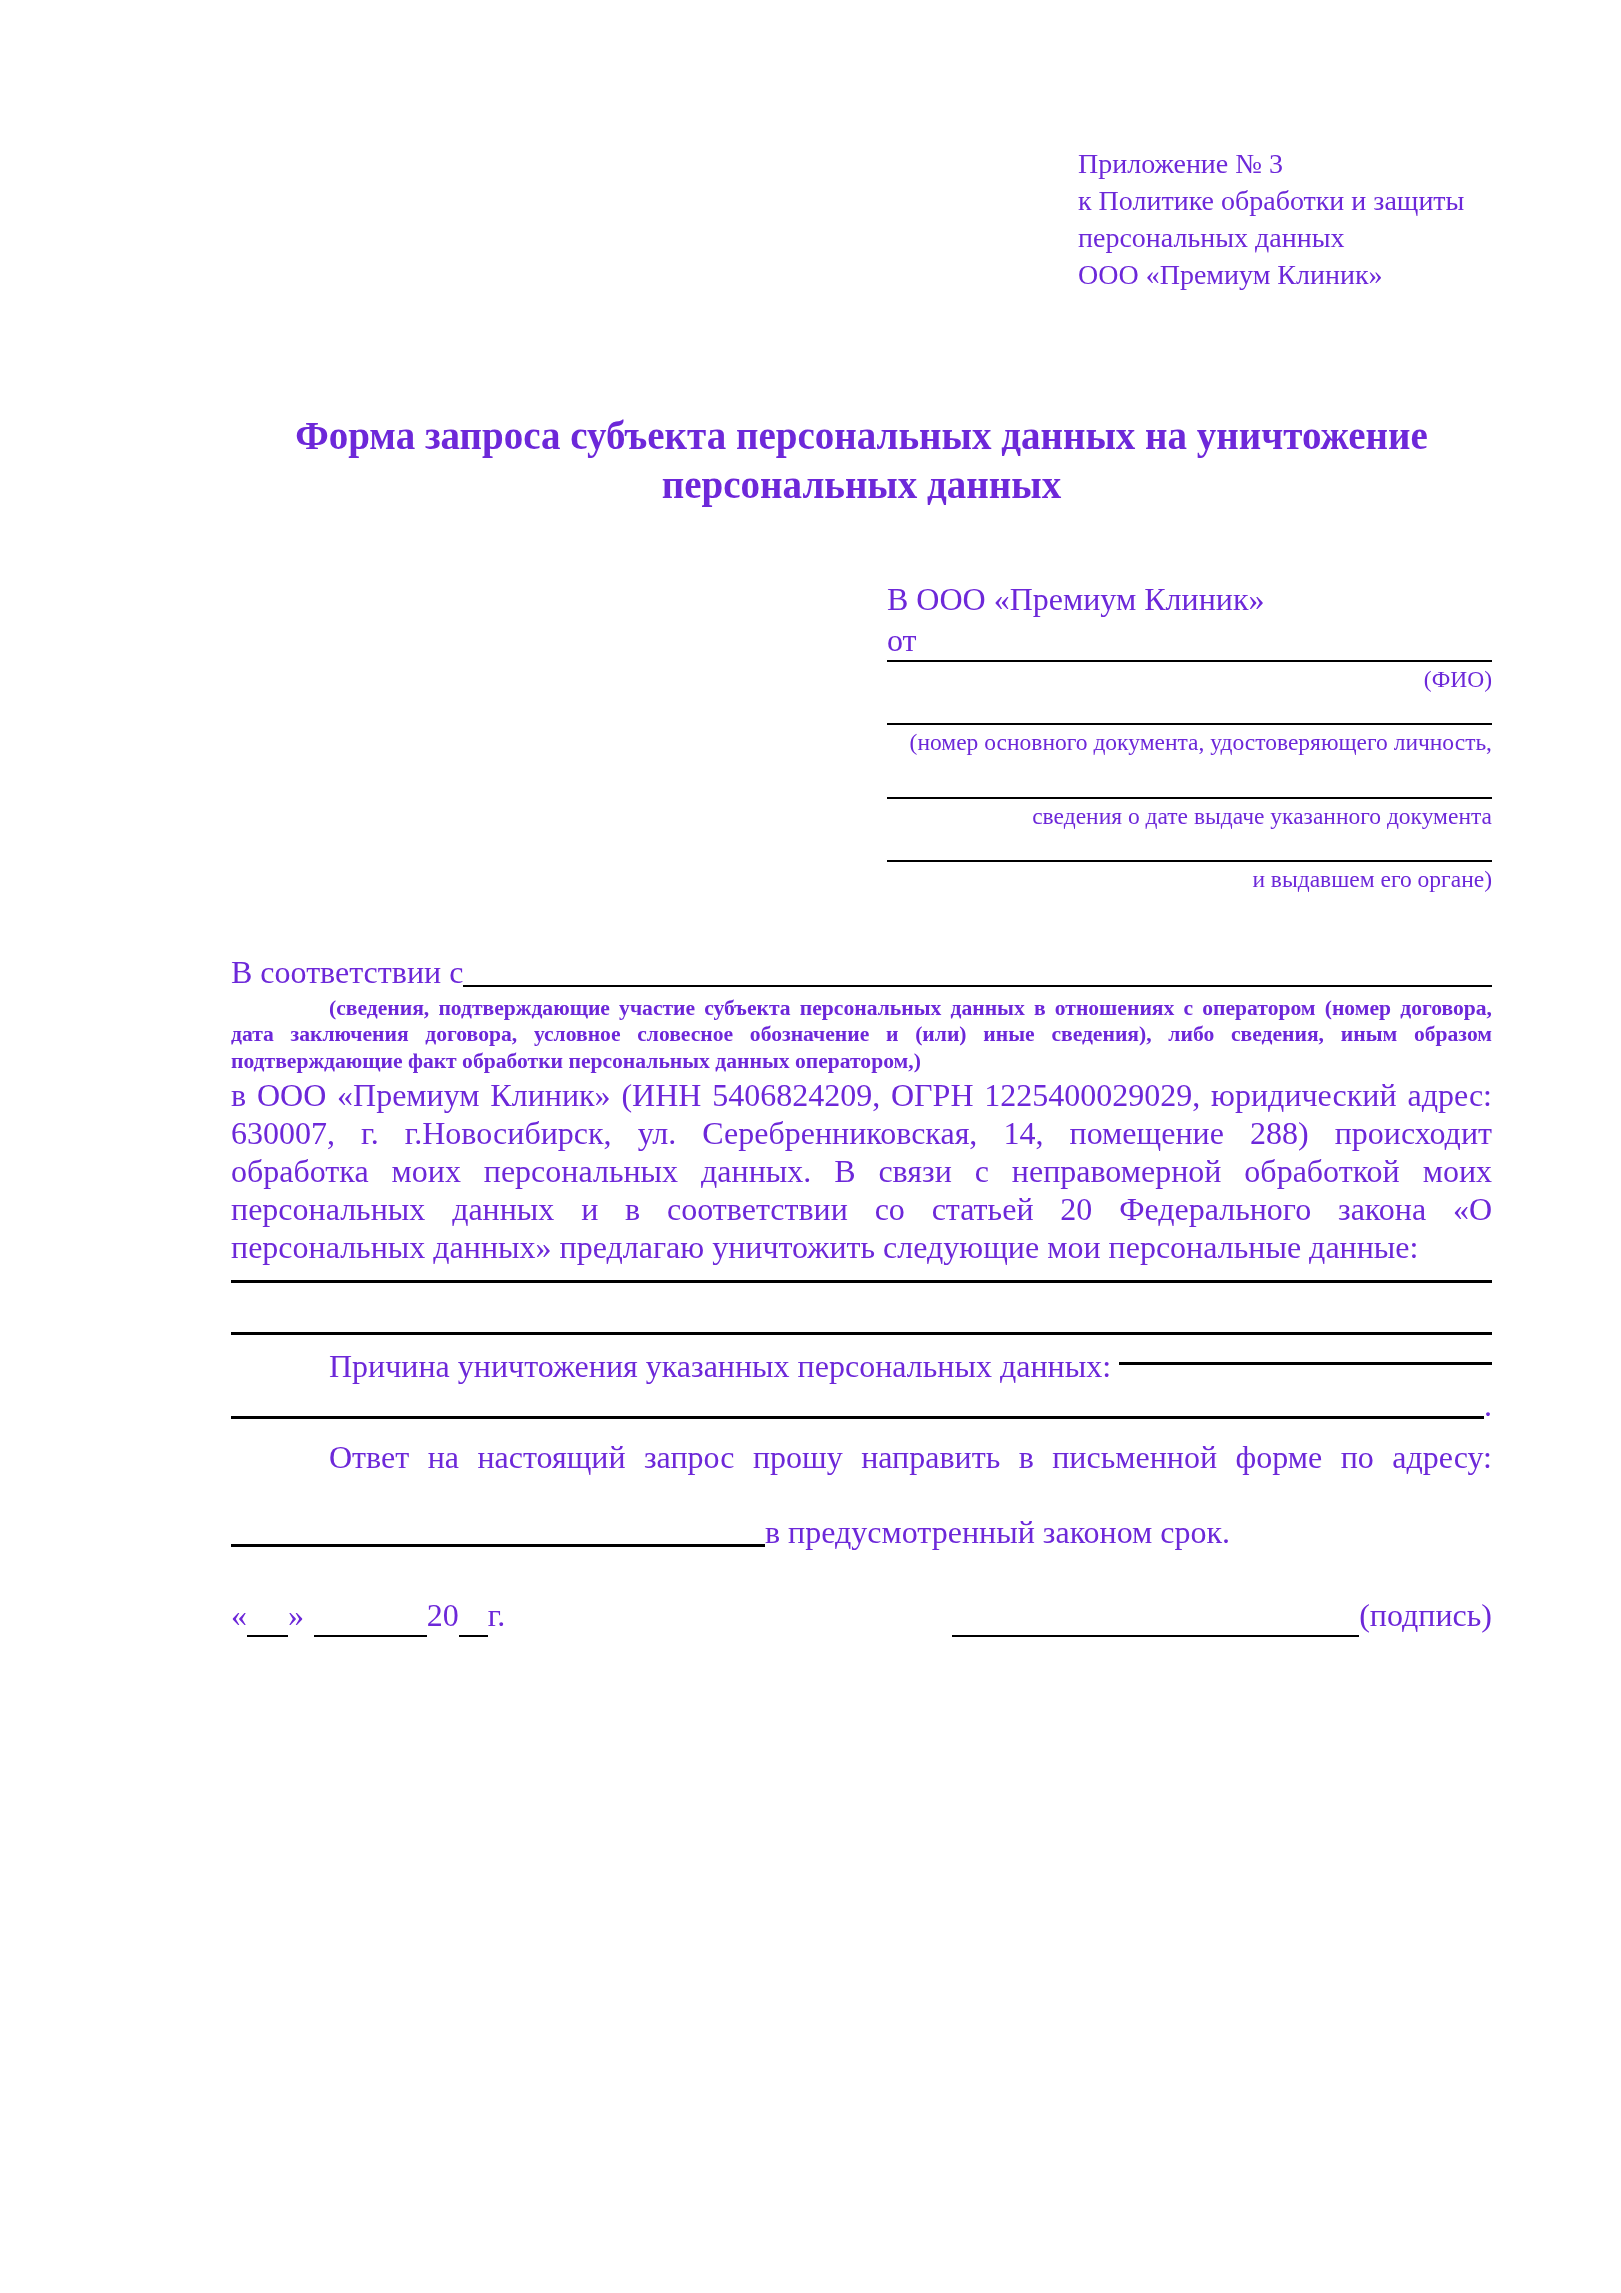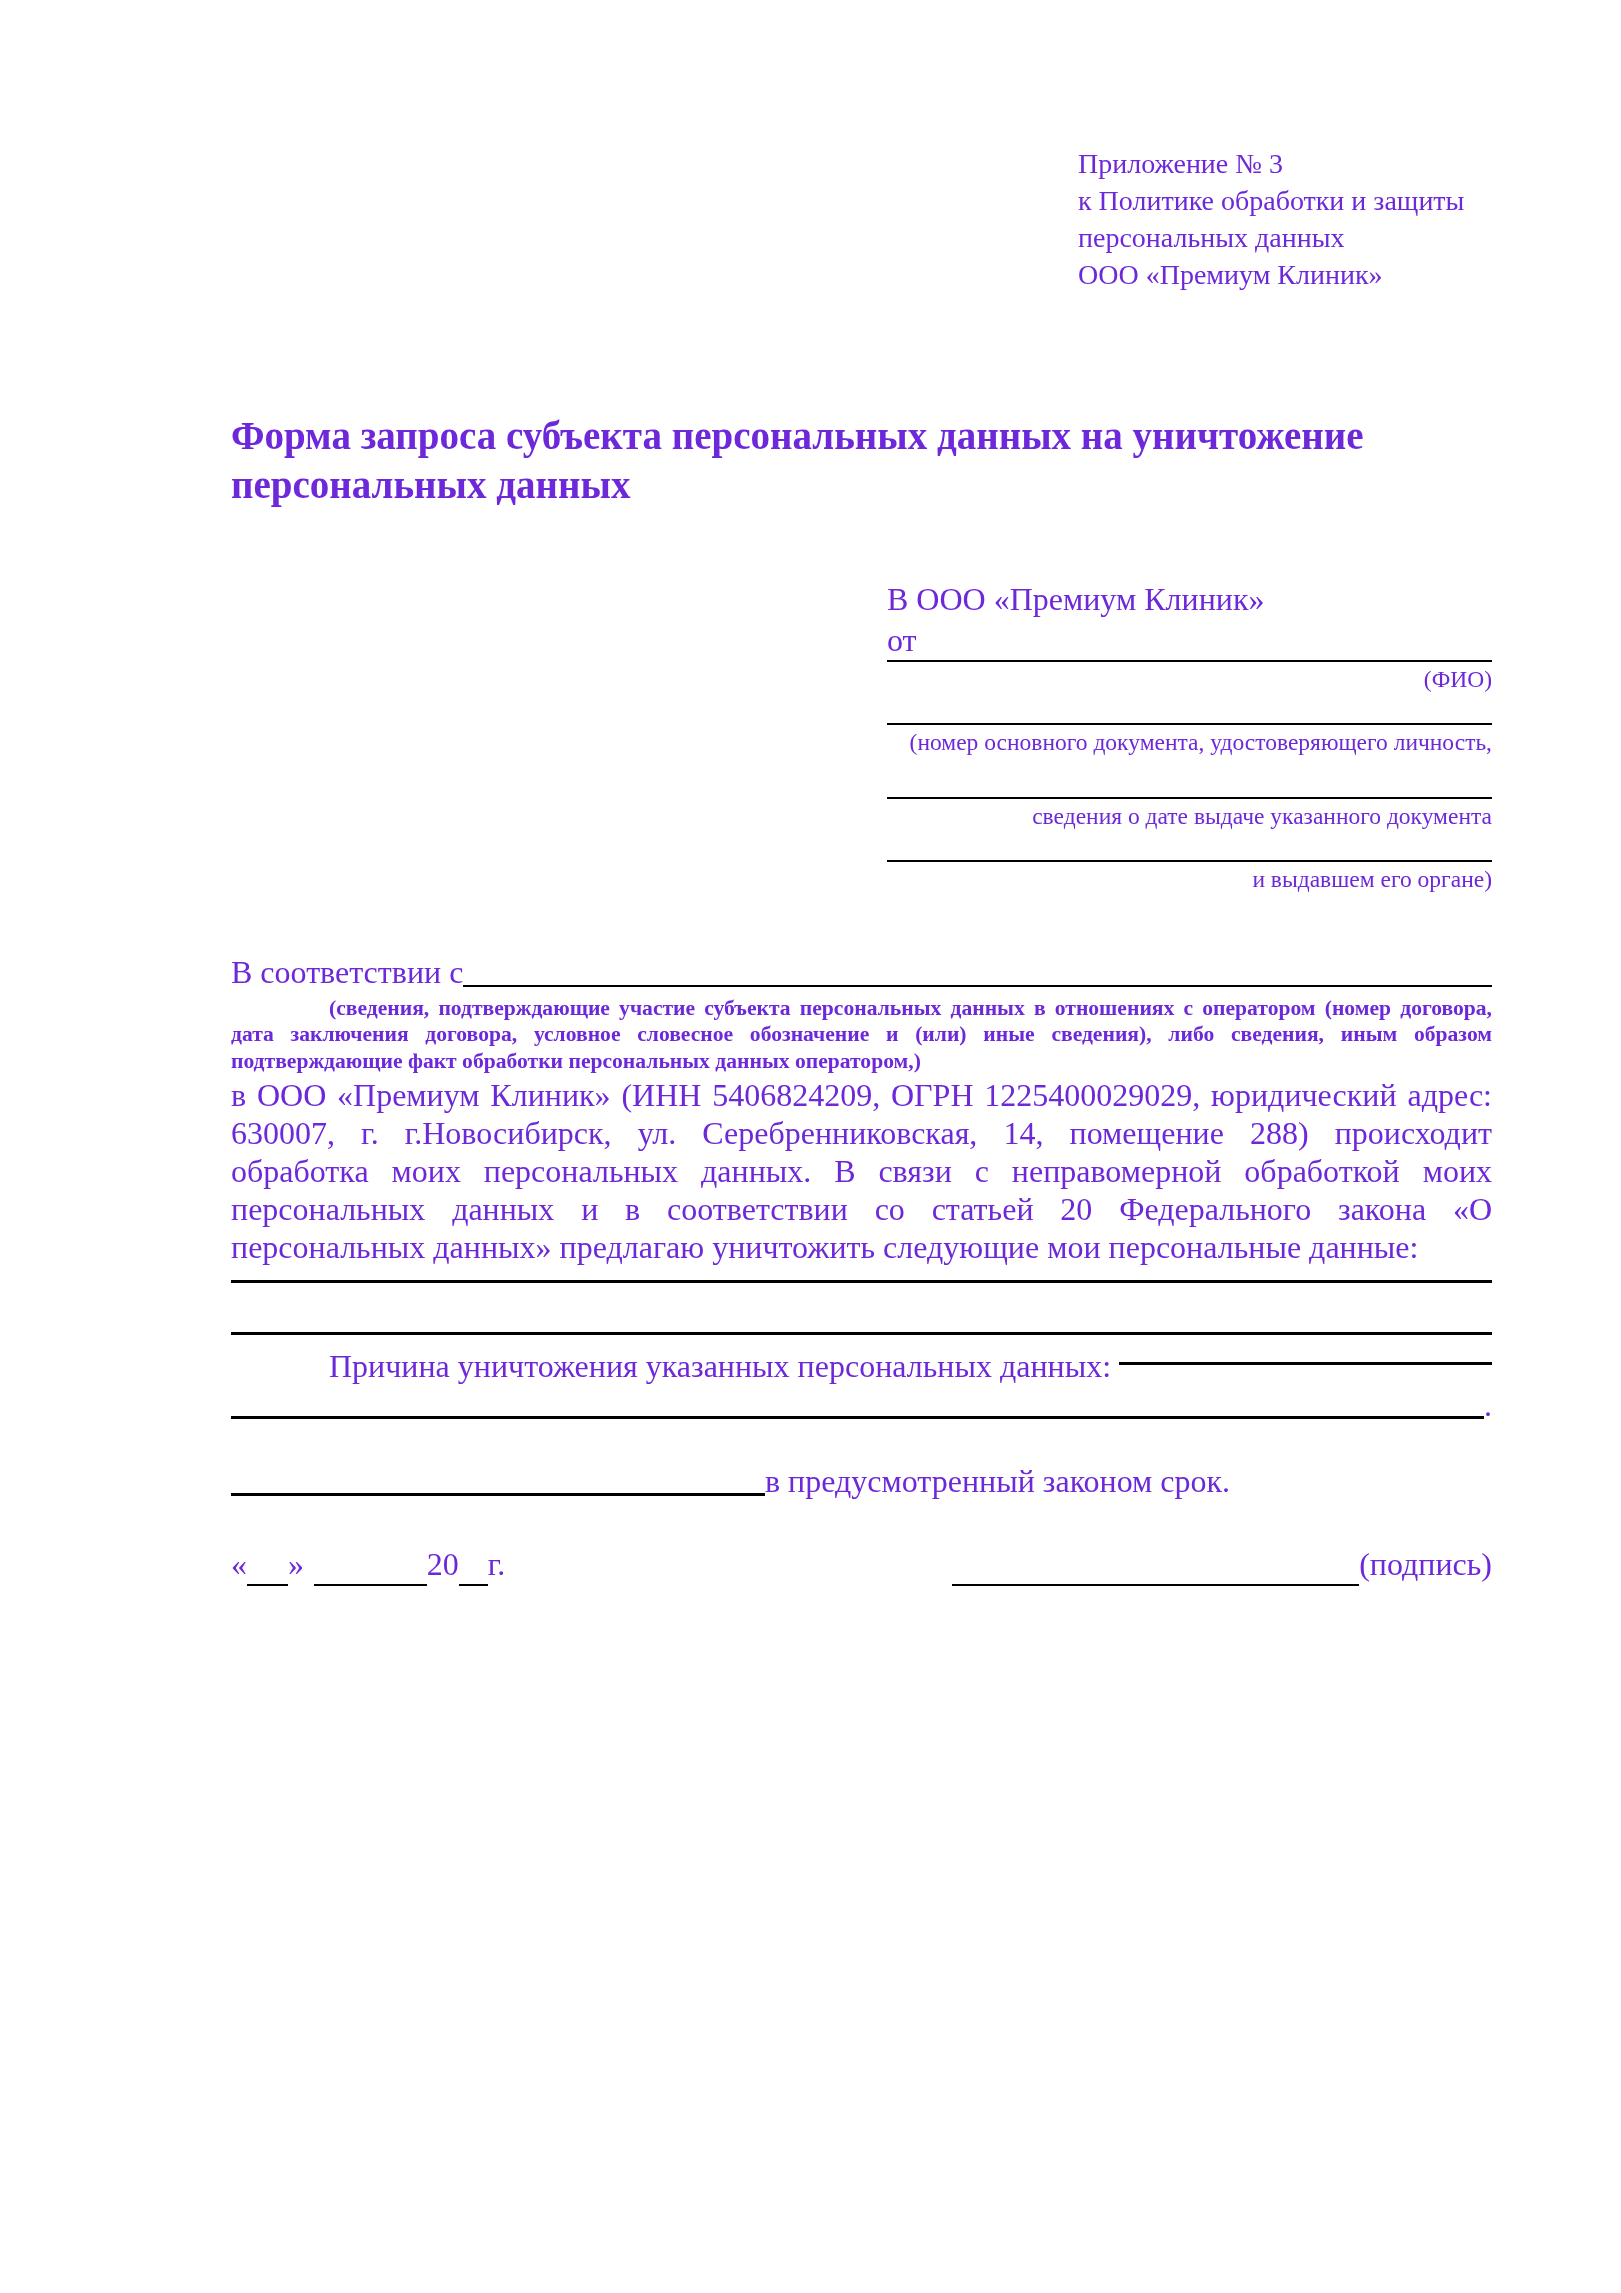--- a/index.html
+++ b/index.html
@@ -18,20 +18,21 @@
 
   
   .appendix { margin-left: 847px; font-size: 28px; line-height: 37px; }
 
   
   .doc-title {
     margin: 118px 0 0 0;
     font-size: 39px;
     line-height: 49px;
     font-weight: bold;
+    text-align: center;
   }
 
   
   .addressee { width: 605px; margin-left: 656px; margin-top: 69px; font-size: 32px; }
   .addr-to   { line-height: 43px; }
   .addr-from { line-height: 39px; border-bottom: 2.9px solid #000; }
   .blank-row-a { height: 31px; border-bottom: 2.9px solid #000; }
   .blank-row-b { height: 41px; border-bottom: 2.9px solid #000; }
   .caption {
     font-size: 23.5px; line-height: 25.5px; padding-top: 4.9px;
@@ -127,20 +128,21 @@
 
   <div class="reason-row">
     <span class="label">Причина уничтожения указанных персональных данных:</span>
     <span class="fill"></span>
   </div>
   <div class="reason-line2">
     <span class="fill"></span>
     <span class="period">.</span>
   </div>
 
+  <div class="response1">Ответ на настоящий запрос прошу направить в письменной форме по адресу:</div>
   <div class="response2">
     <span class="fill"></span>
     <span>в предусмотренный законом срок.</span>
   </div>
 
   <div class="sig-row">
     <div class="sig-left">
       <span>«</span><span class="ub w42"></span><span>»</span><span class="gap"></span><span class="ub w115"></span><span>20</span><span class="ub w30"></span><span>г.</span>
     </div>
     <div class="sig-right">

